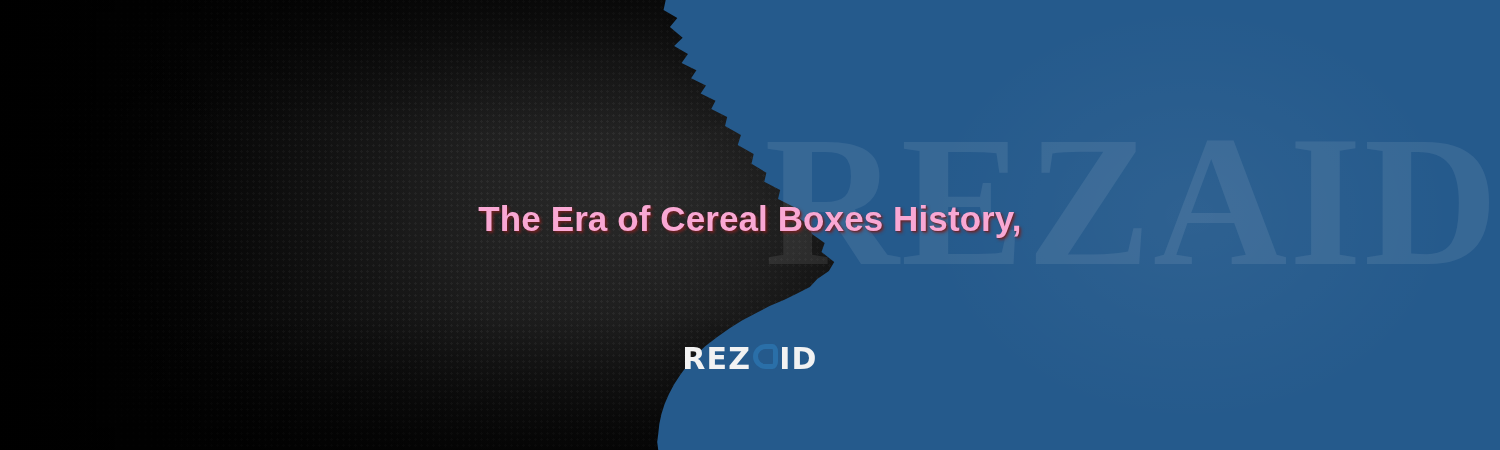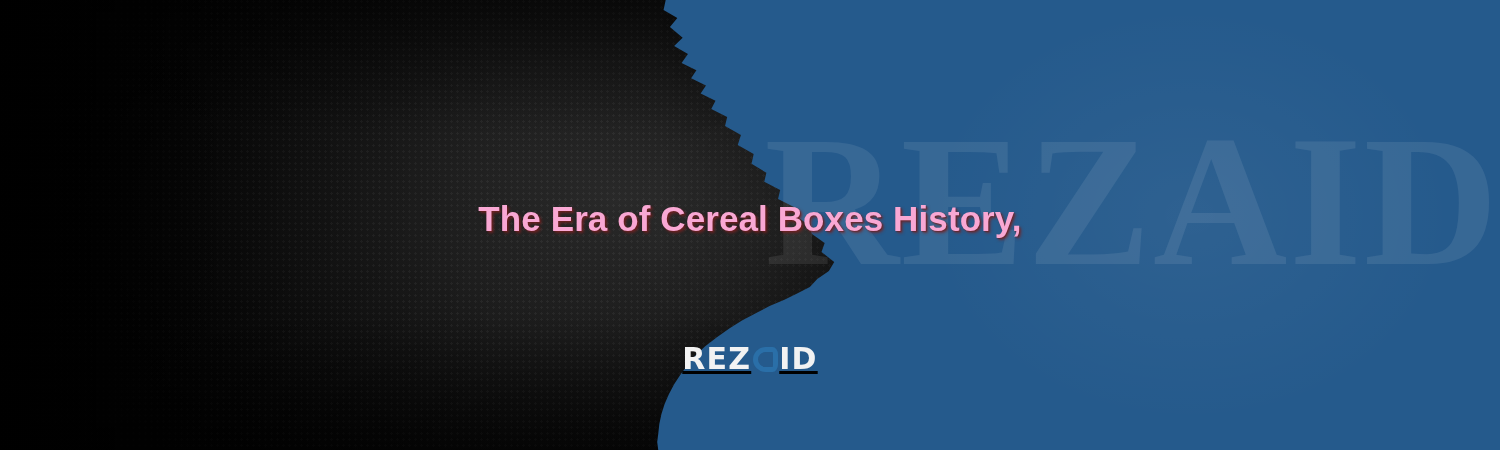--- a/index.html
+++ b/index.html
@@ -124,25 +124,23 @@
     padding: 0 210px;
   }
   .headline .l2 { display:block; }
 
   
   .logo {
     position: absolute;
     left: 0; right: 0;
     top: 344px;
     display: flex;
-    align-items: center;
     justify-content: center;
     gap: 0px;
     user-select: none;
-    text-decoration: underline;
   }
   .logo-word {
     color: #f2f2f2;
     font-size: 30px;
     font-weight: 800;
     letter-spacing: 1.2px;
     line-height: 1;
     font-family: "DejaVu Sans", sans-serif;
   }
   .logo-mark {

